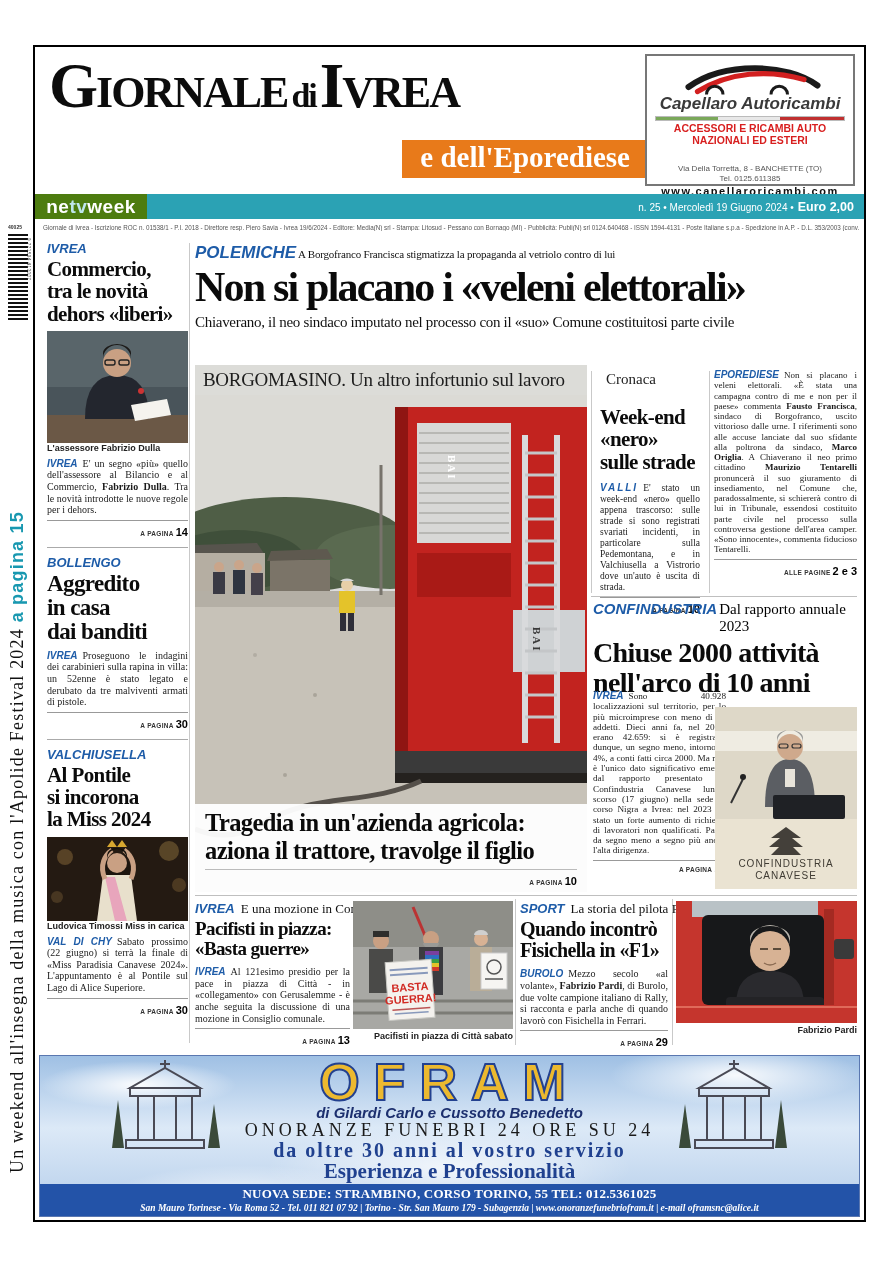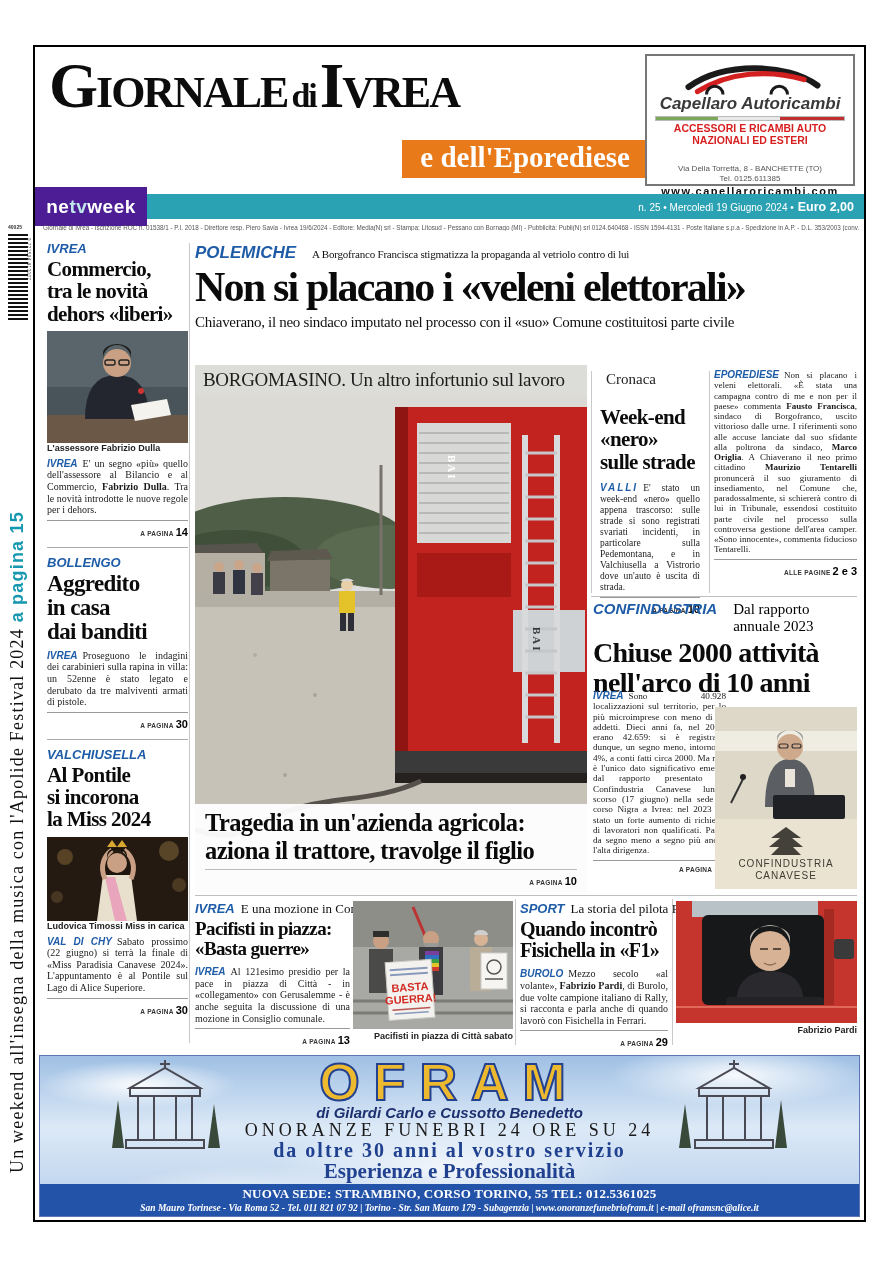--- a/index.html
+++ b/index.html
@@ -36,21 +36,21 @@
   .cap-ad svg { display:block; margin:0 auto; }
   .cap-brand { font:italic 700 17px "Liberation Sans", sans-serif; color:#3a3a3a; margin-top:-4px; }
   .cap-flag { height:5px; margin:2px 8px; background:linear-gradient(90deg,#7aa85a 0 33%,#e8e8e8 33% 66%,#c03030 66%); border:1px solid #bbb; }
   .cap-red { font:700 10.5px "Liberation Sans", sans-serif; color:#d81f1f; line-height:1.1; }
   .cap-addr { font:8px "Liberation Sans", sans-serif; color:#555; margin-top:18px; line-height:1.25; }
   .cap-web { font:700 11px "Liberation Sans", sans-serif; color:#111; letter-spacing:1.5px; margin-top:1px; }
 
   
   .infobar { position:absolute; left:0; top:147px; width:100%; height:25px;
     background:#2ba2b4; display:flex; align-items:center; }
-  .nw-logo { width:112px; height:39px; background:#4c1d95; color:#fff; display:flex;
+  .nw-logo { width:112px; height:25px; background:#4d7c0f; color:#fff; display:flex;
     align-items:center; justify-content:center; font:800 19px "Liberation Sans", sans-serif;
     letter-spacing:.5px; }
   .nw-logo .tv { color:#bfe6ec; }
   .ib-right { margin-left:auto; padding-right:10px; color:#fff;
     font:10px "Liberation Sans", sans-serif; }
   .ib-right .price { font:800 12.5px "Liberation Sans", sans-serif; margin-left:4px; }
   .imprint { position:absolute; left:8px; top:177px; width:817px; text-align:center;
     font:6.3px "Liberation Sans", sans-serif; color:#555; white-space:nowrap; overflow:hidden; }
 
   
@@ -71,21 +71,21 @@
 
   
   .left-col { position:absolute; left:12px; top:194px; width:141px; }
   .lc-story { padding-bottom:7px; margin-bottom:7px; border-bottom:1px solid #aaa; }
   .lc-story:last-child { border-bottom:none; }
   .lc-title { font-size:21px; margin-top:2px; }
   .lc-body { margin-top:5px; }
 
   
   .main-head { position:absolute; left:160px; top:196px; width:662px; }
-  .mh-kickrow { display:flex; align-items:baseline; gap:16px; }
+  .mh-kickrow { display:flex; align-items:baseline; gap:2px; }
   .mh-kicktext { font-size:11px; color:#111; letter-spacing:-.2px; white-space:nowrap; }
   .headline { font-size:42px; font-weight:700; letter-spacing:-1.8px; line-height:1;
     margin-top:3px; white-space:nowrap; color:#0a0a0a; }
   .subhead { font-size:15px; color:#111; margin-top:6px; letter-spacing:-.3px; white-space:nowrap; }
 
   
   .photo-story { position:absolute; left:160px; top:318px; width:392px; height:527px; }
   .ps-strip { height:30px; background:#dcdcd8; font-size:19px; color:#1d1d1d;
     line-height:30px; padding-left:8px; letter-spacing:-.3px; }
   .ps-overlay { position:absolute; left:0; right:0; bottom:0; background:rgba(255,255,255,.95);

